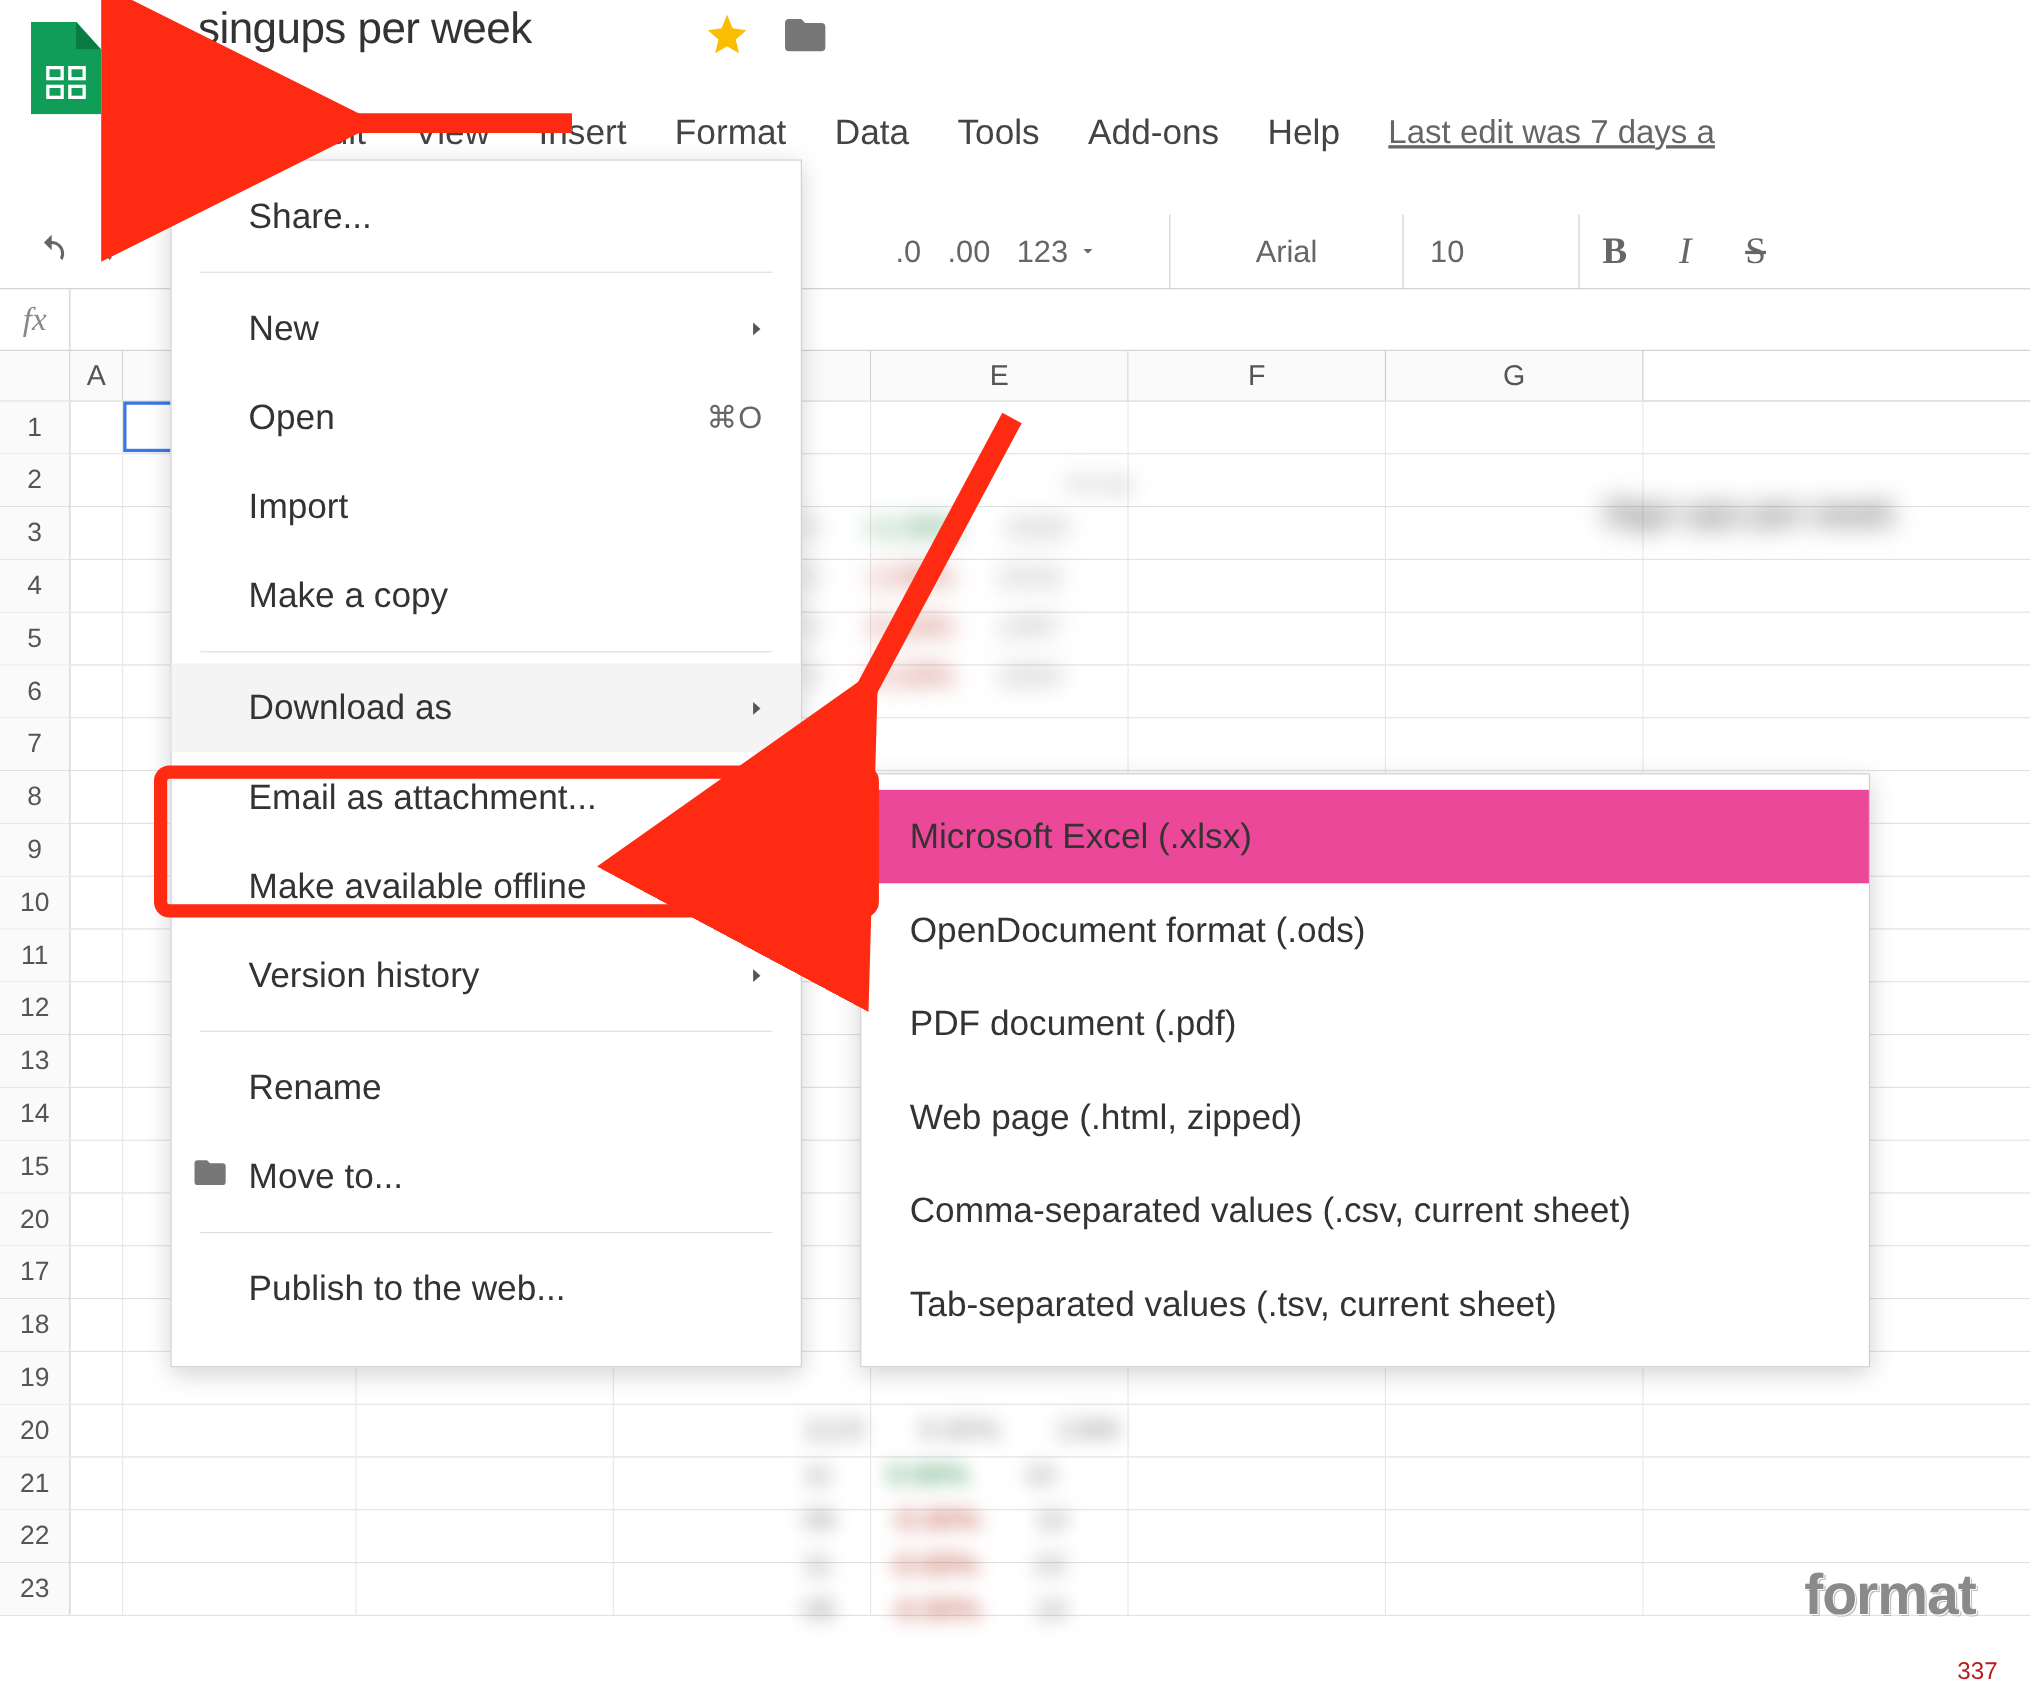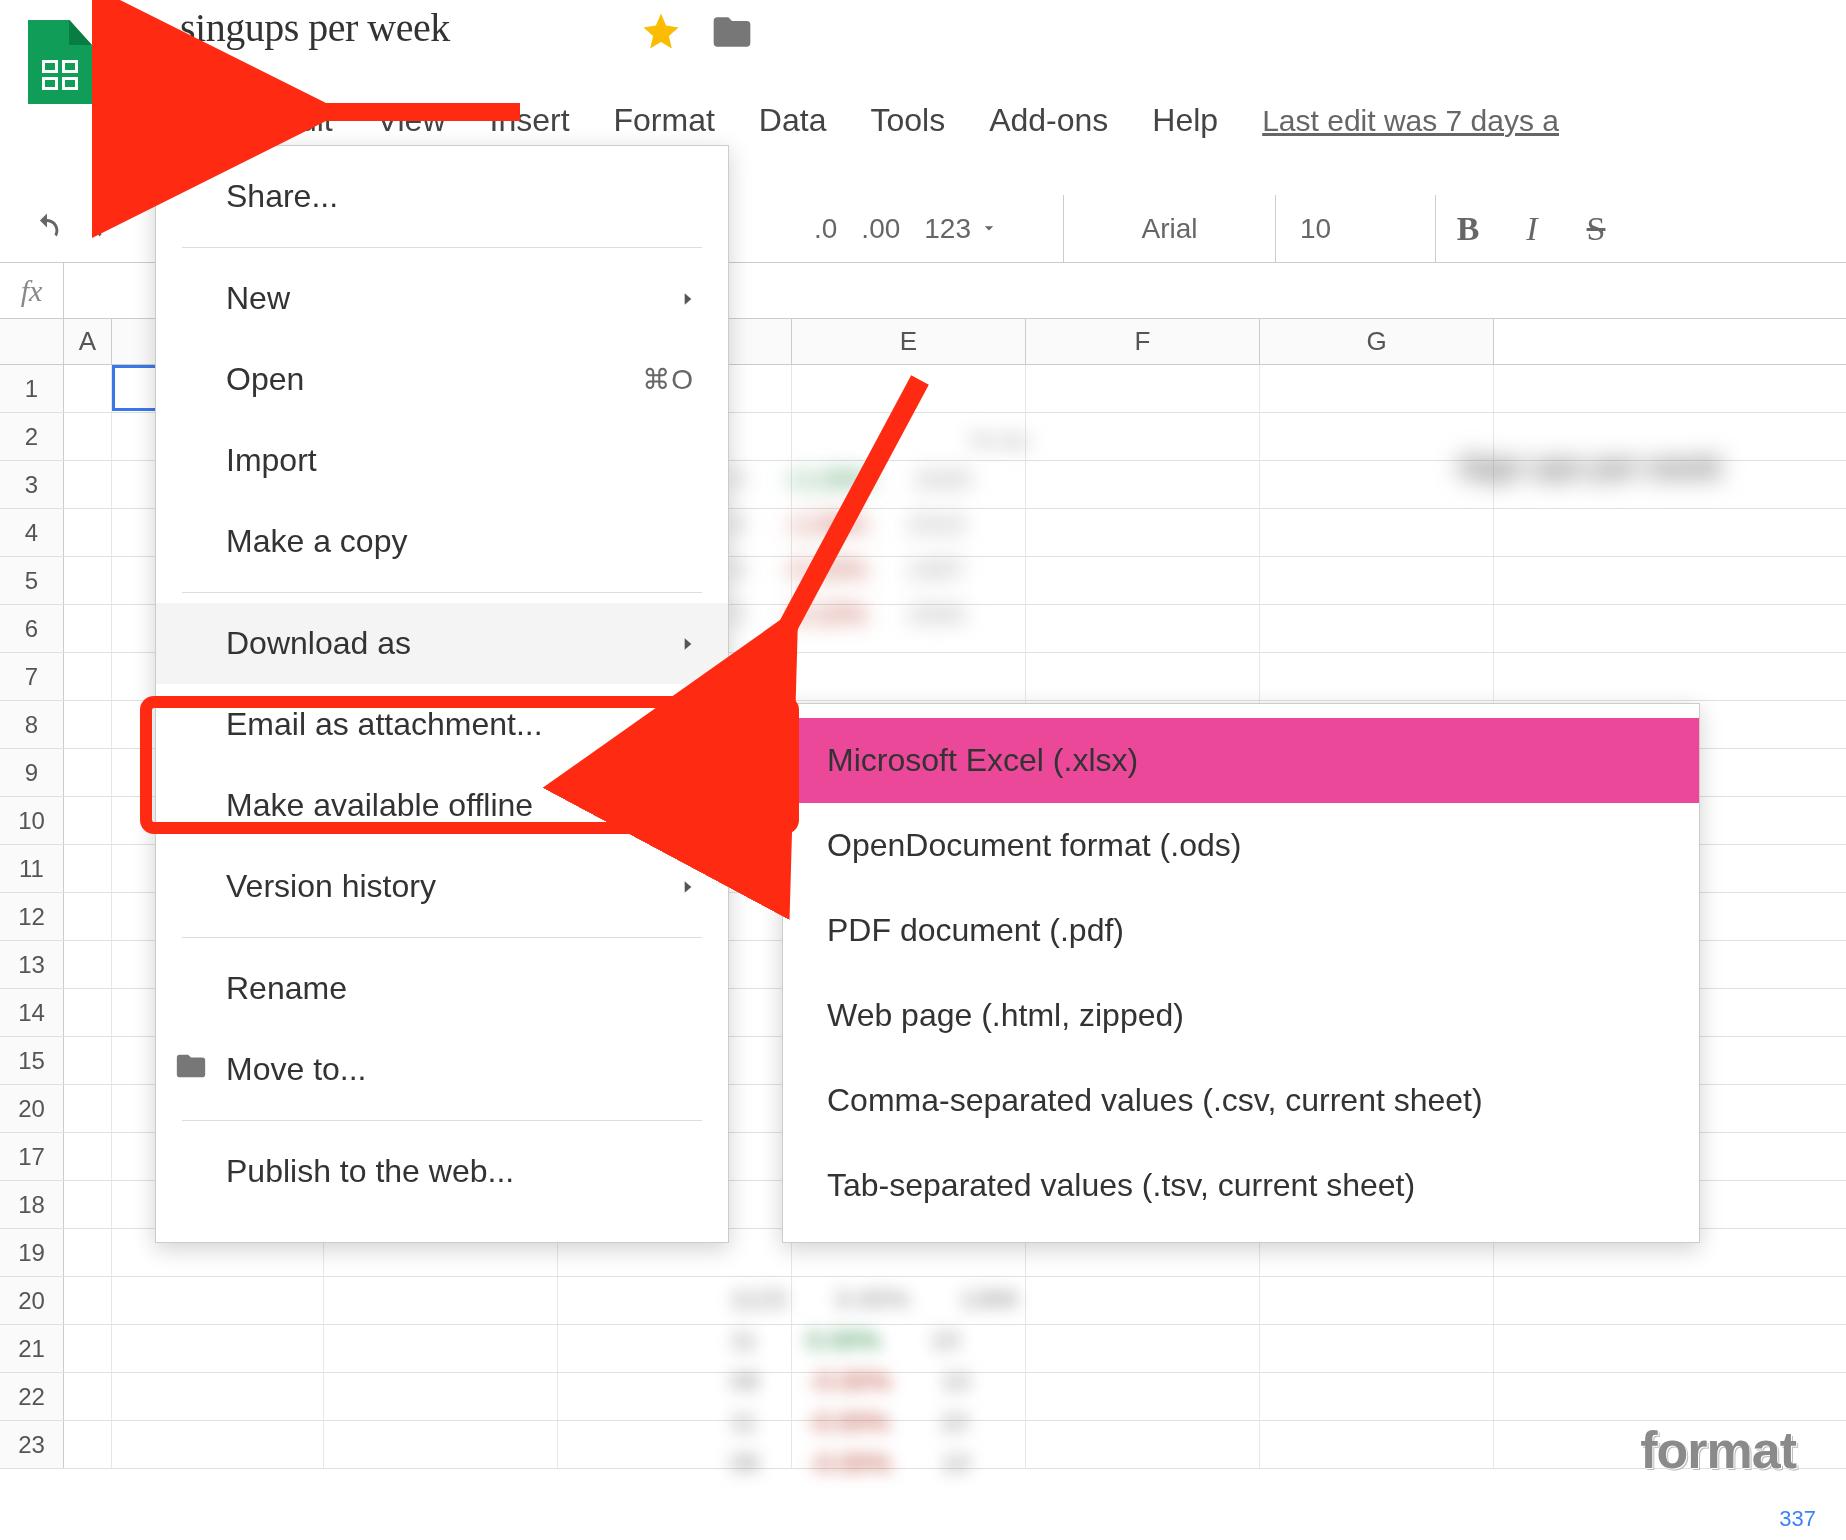--- a/index.html
+++ b/index.html
@@ -7,21 +7,21 @@
     margin: 0; padding: 0;
     width: 1846px; height: 1540px;
     font-family: Arial, "Helvetica Neue", Helvetica, sans-serif;
     background: #fff;
     color: #222;
     overflow: hidden;
     position: relative;
   }
 
   
-  .header { position: relative; height: 120px; padding-left: 30px; font-family: Liberation Serif, serif; }
+  .header { position: relative; height: 120px; padding-left: 30px; }
   .app-logo {
     position: absolute; top: 20px; left: 28px;
     width: 64px; height: 84px;
   }
   .app-logo .corner-fold {
     position: absolute; top: 0; left: 0; width: 64px; height: 84px;
     background: #0f9d58;
     clip-path: polygon(0 0, 65% 0, 100% 30%, 100% 100%, 0 100%);
   }
   .app-logo .fold-tri {
@@ -191,21 +191,21 @@
   }
   .arrow svg { overflow:visible; }
 
   .logo-watermark {
     position:absolute; bottom:60px; right:50px;
     font-size:52px; font-weight:900; color:#8a8a8a;
     font-family:"Comic Sans MS","Arial Rounded MT Bold",sans-serif;
     text-shadow:1px 1px 0 #fff, 2px 2px 0 #bbb;
     letter-spacing:-1px;
   }
-  .counter337 { position:absolute; right:30px; bottom:8px; font-size:22px; color:#3b82f6; }
+  .counter337 { position:absolute; right:30px; bottom:8px; font-size:22px; color:#b91c1c; }
 </style>
 </head>
 <body>
 
 <div class="header">
   <div class="app-logo">
     <div class="corner-fold"></div>
       <div class="fold-tri"></div>
     <div class="grid">
         <div></div>

